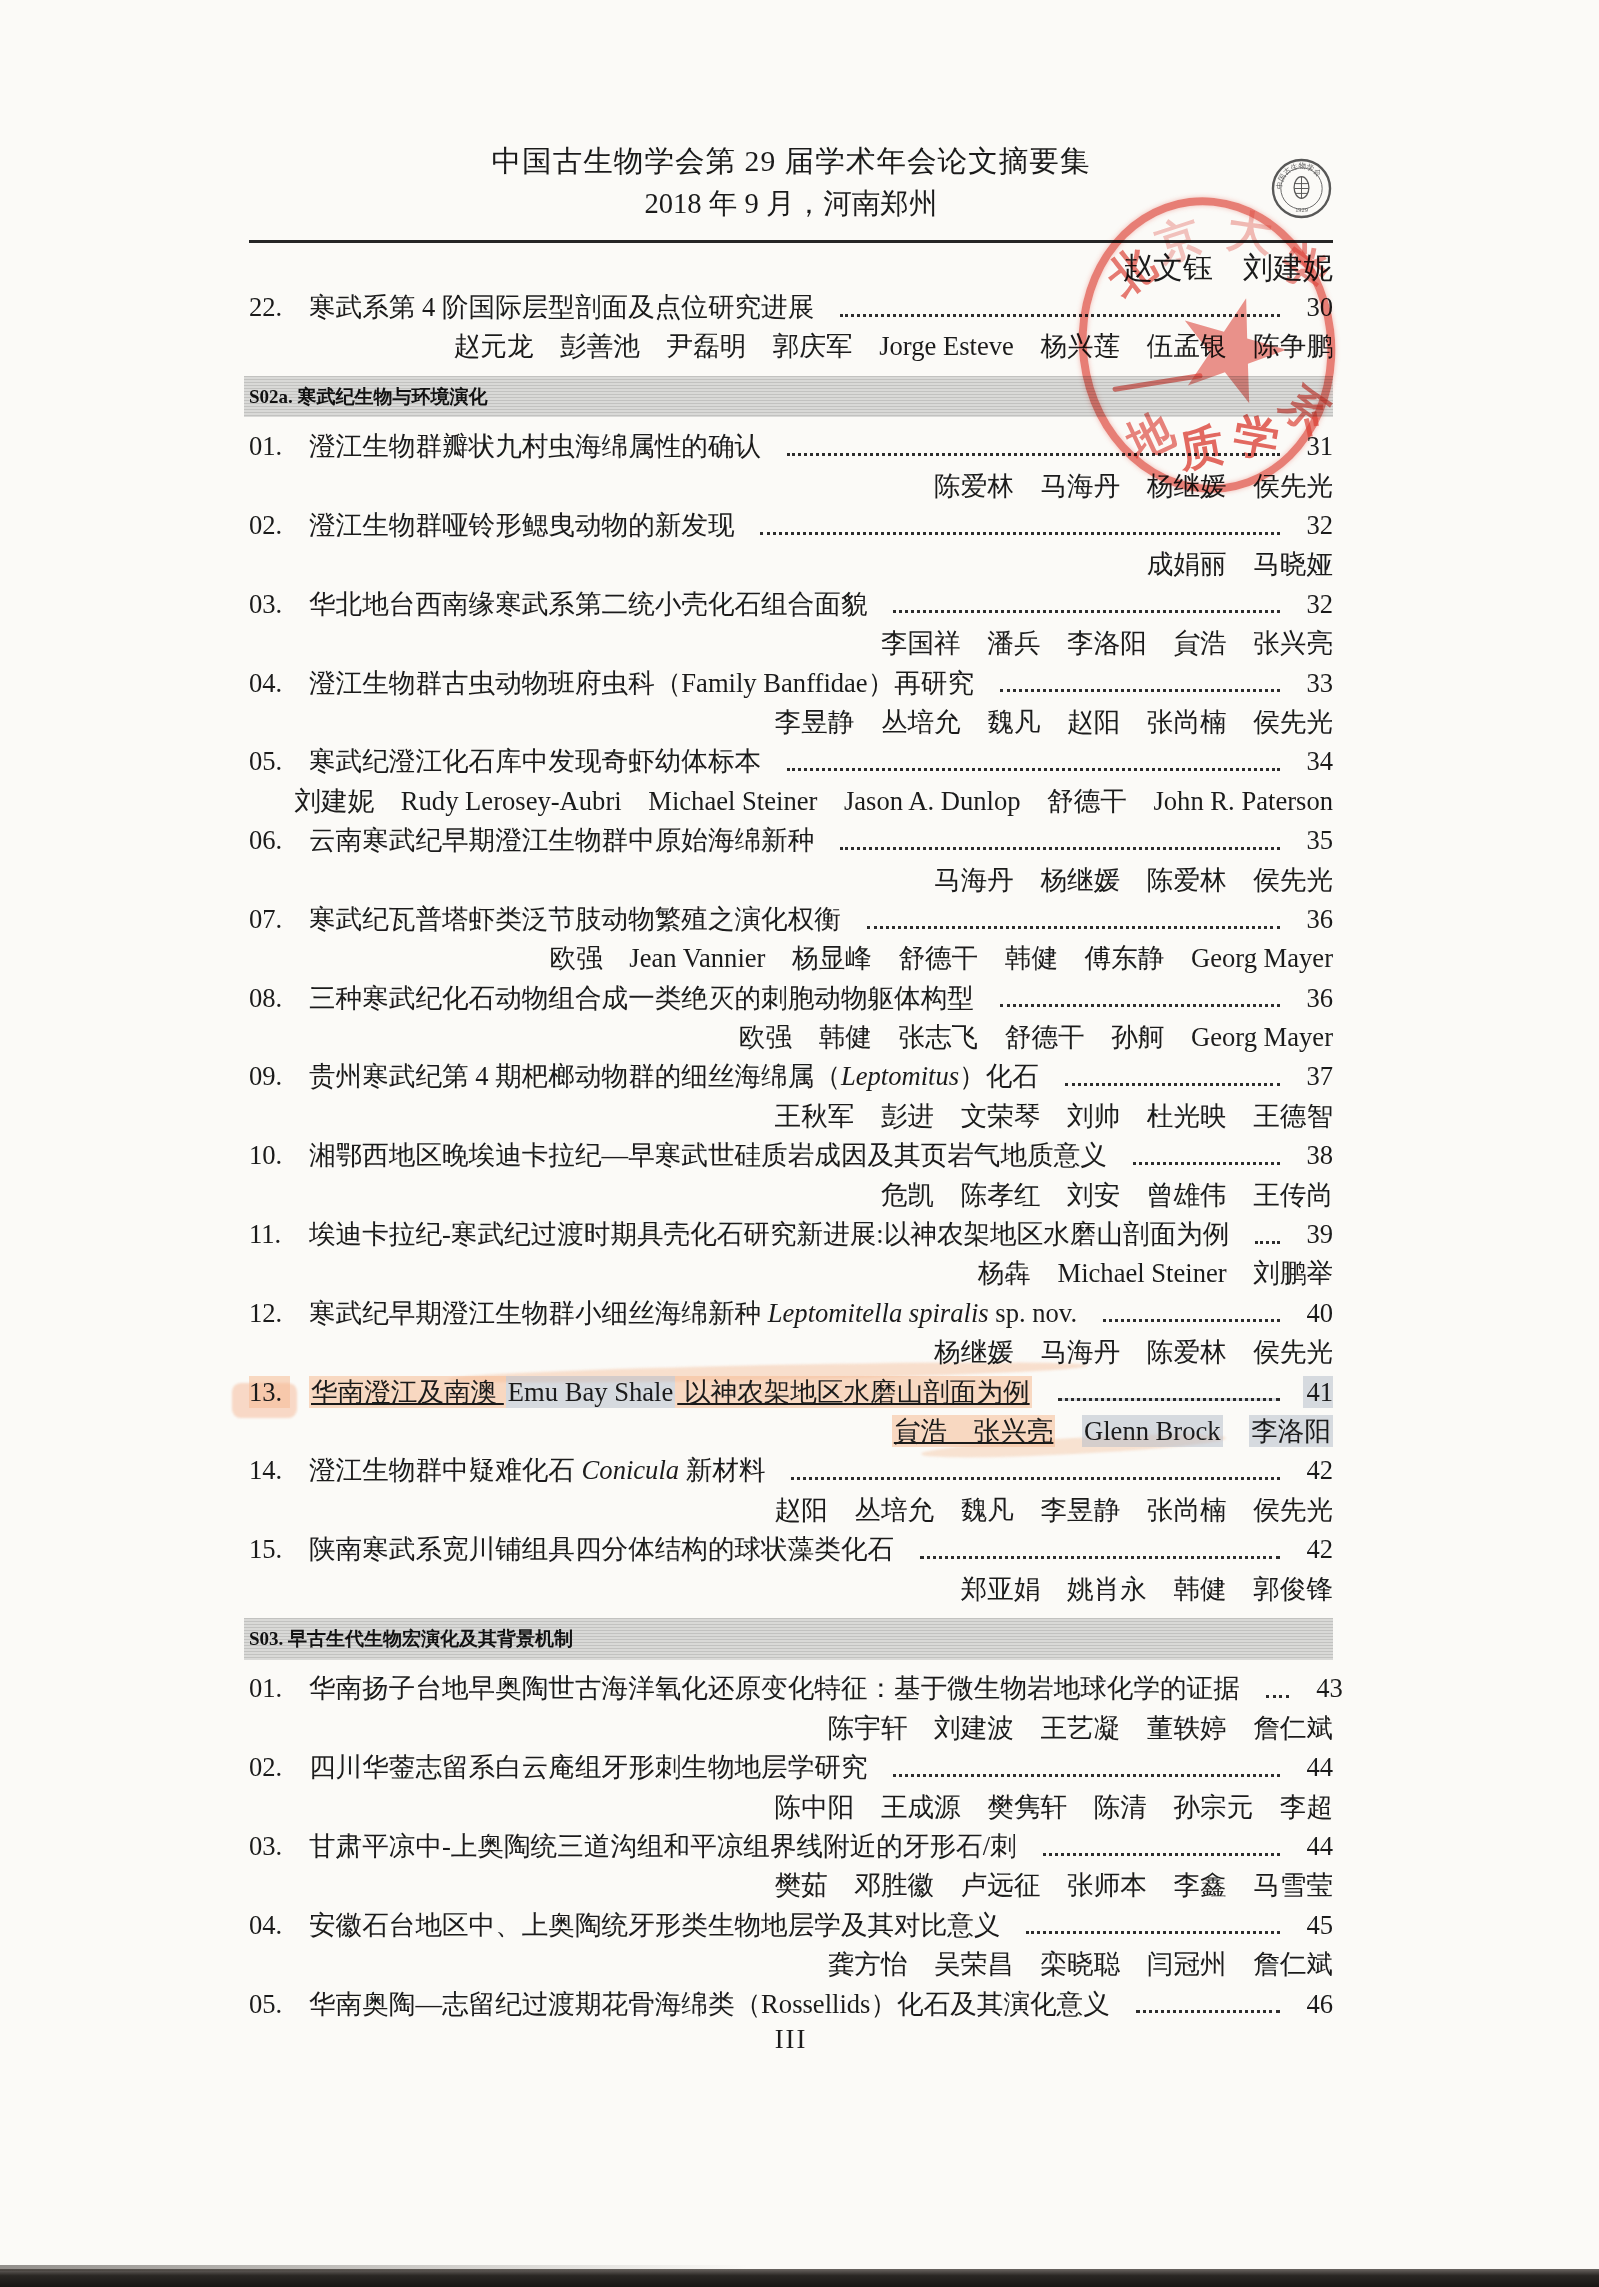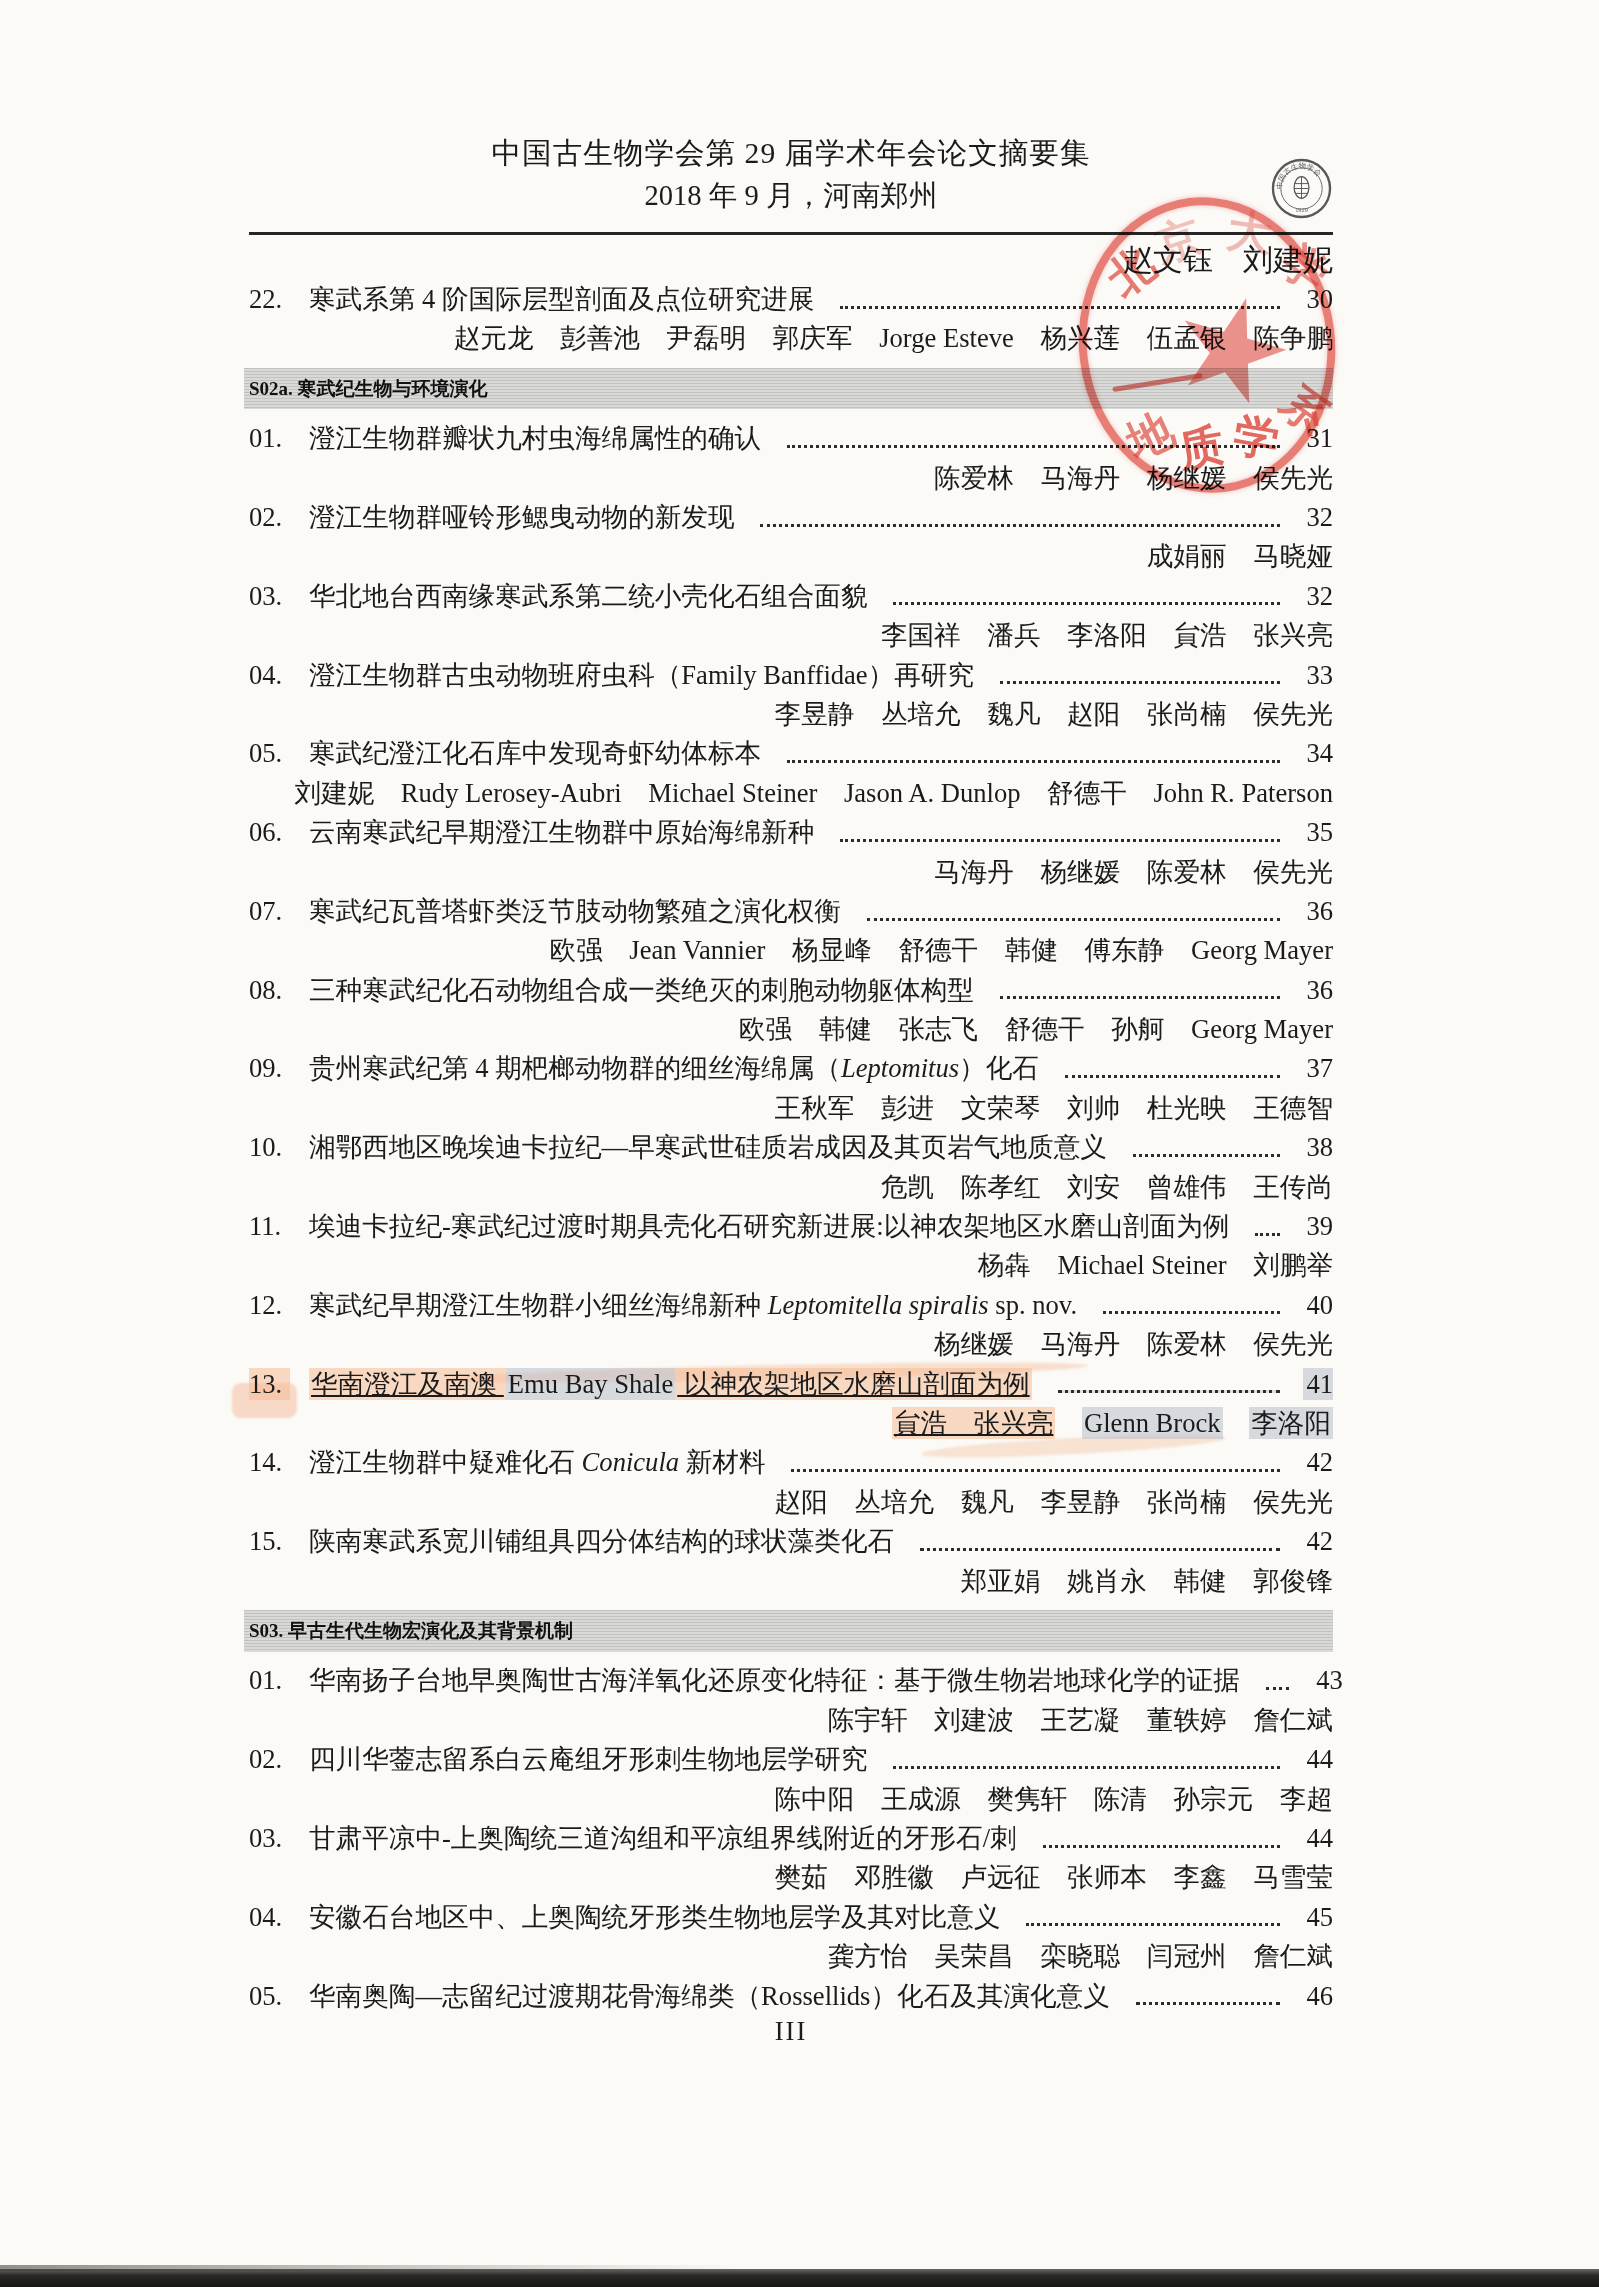--- a/index.html
+++ b/index.html
@@ -3,21 +3,21 @@
 <meta charset="utf-8">
 <style>
   html,body{margin:0;padding:0;}
   body{
     width:1600px;height:2287px;position:relative;overflow:hidden;
     background:#fbfaf7;
     font-family:"Liberation Serif","DejaVu Serif",serif;
     color:#1b1b1b;
   }
   .page{position:absolute;inset:0;}
-  .content{position:absolute;left:249px;top:0;width:1084px;z-index:2;}
+  .content{position:absolute;left:249px;top:8px;width:1084px;z-index:2;}
   .doc-header{ text-align:center; margin-top:136px; }
   .doc-title{ font-size:29.6px; line-height:35px; letter-spacing:1px; }
   .doc-subtitle{ font-size:28.6px; line-height:33px; margin-top:8px; }
   .rule{ border-top:3px solid #262626; margin-top:19.7px; }
   .carryover{ text-align:right; font-size:30px; line-height:32.5px; margin-top:8.9px; }
   
   .toc-row{ display:flex; align-items:flex-end; font-size:26.6px; line-height:32.5px; margin-top:6.9px;gap:19px; }
   .toc-num{ min-width:41px; }
   .toc-title{ white-space:nowrap; }
   .toc-title i{ font-family:"Liberation Serif","DejaVu Serif",serif; }

